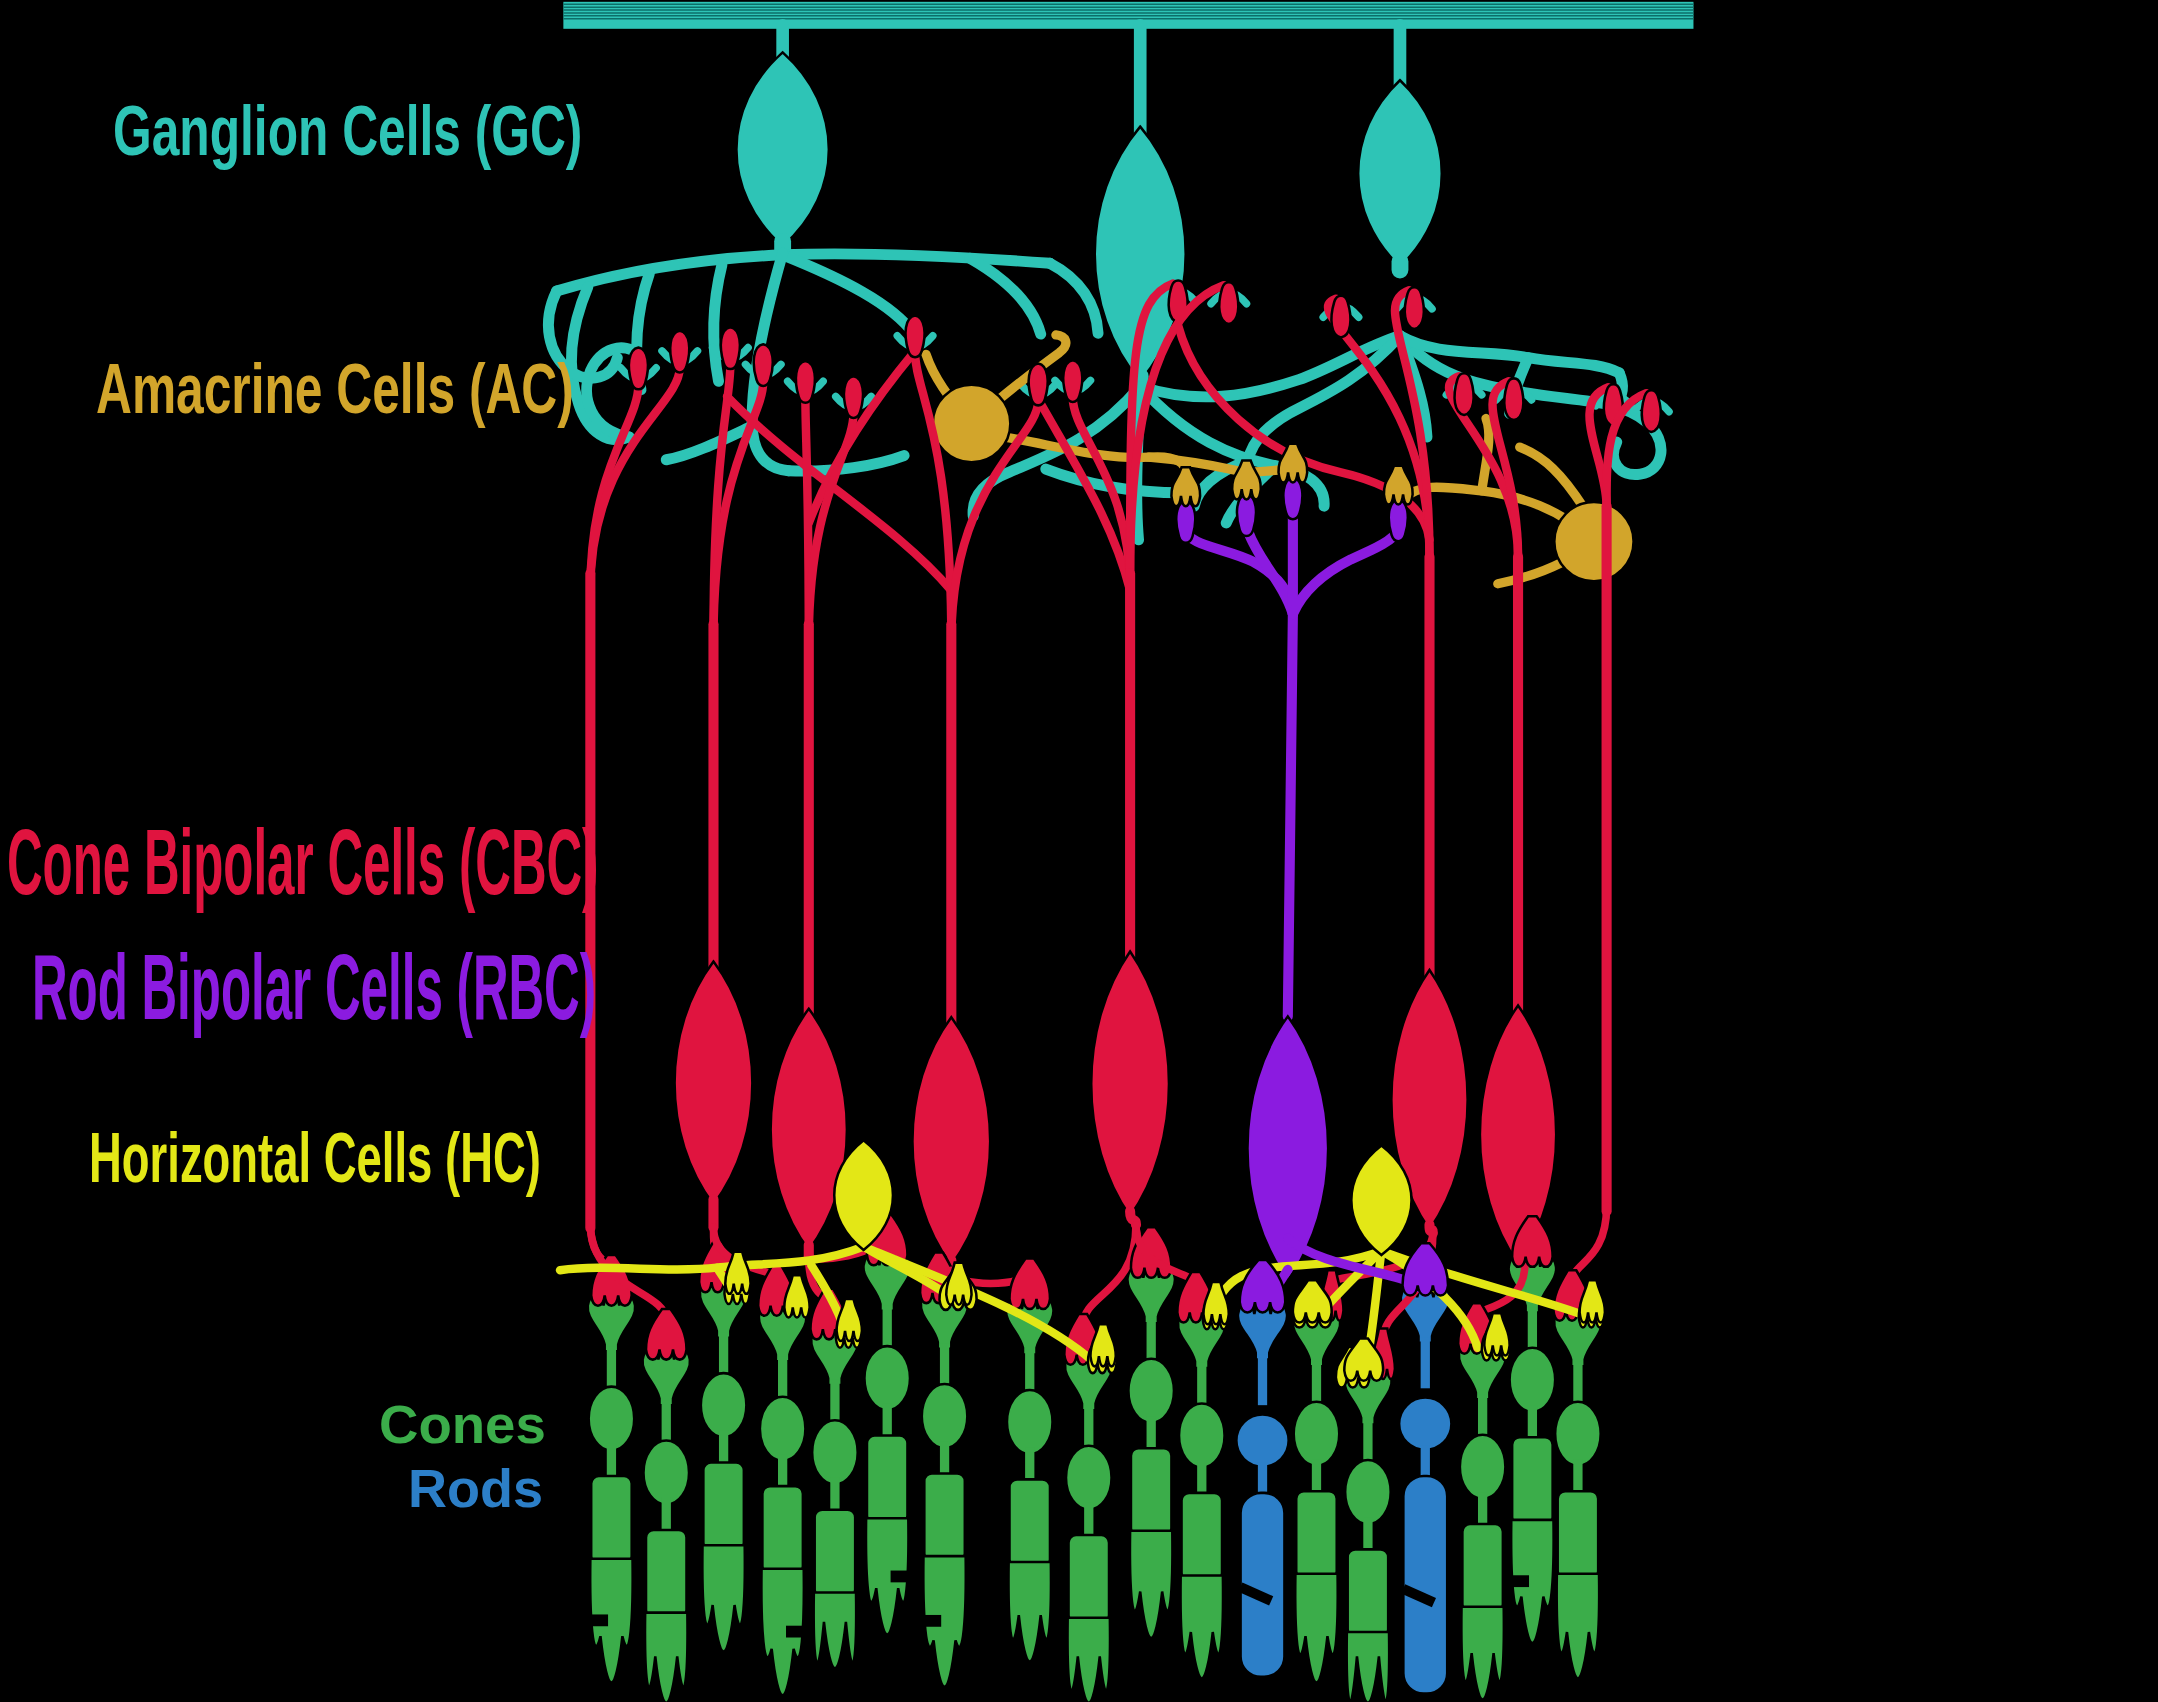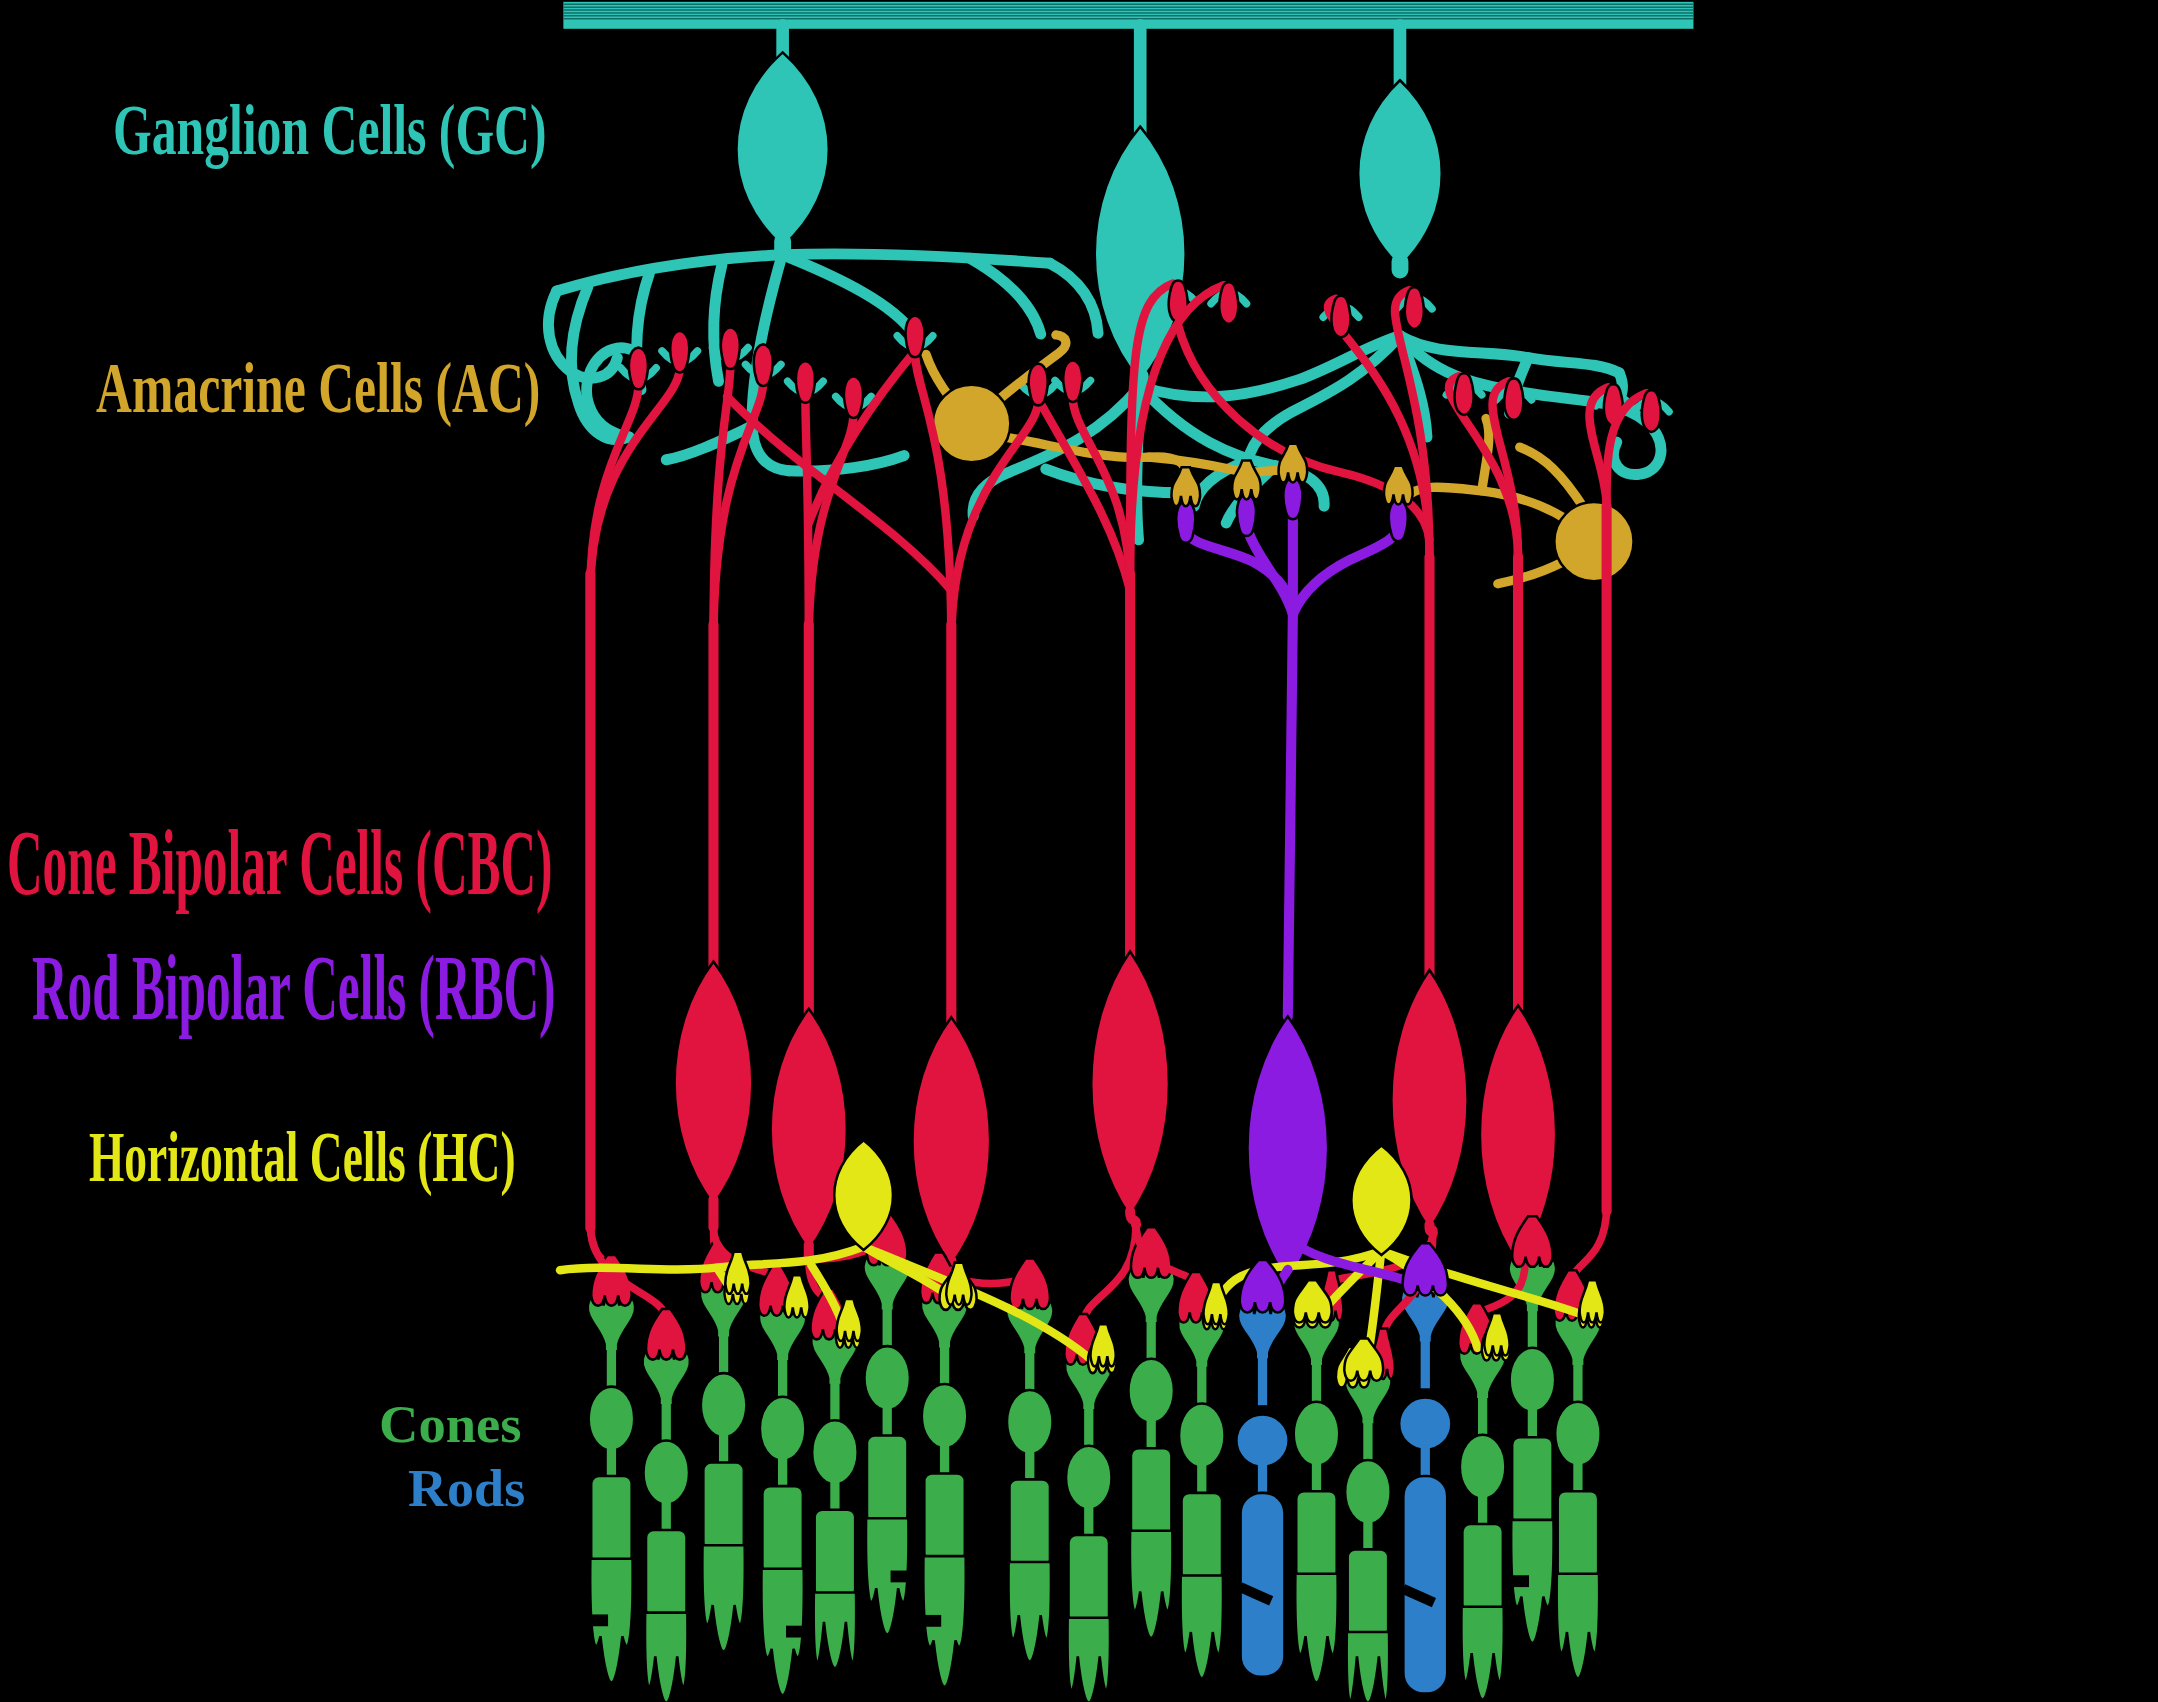--- a/index.html
+++ b/index.html
@@ -1,17 +1,17 @@
 <!DOCTYPE html>
 <html style="font-size:13.5px"><head>
 <meta charset="utf-8">
 <style>
   html,body{margin:0;padding:0;background:#000;}
   #stage{position:relative;width:2159px;height:1703px;background:#000;overflow:hidden;
-         font-family:Liberation Serif, serif;}
+         font-family:Liberation Sans, sans-serif;}
   #diagram{position:absolute;left:0;top:0;}
   .label{position:absolute;font-weight:bold;white-space:nowrap;line-height:1;
          transform-origin:0 0;letter-spacing:0px;}
 </style>
 </head>
 <body>
 
 <div id="stage">
   <svg id="diagram" width="2159" height="1703" viewBox="0 0 2560 2019">
       <g>

